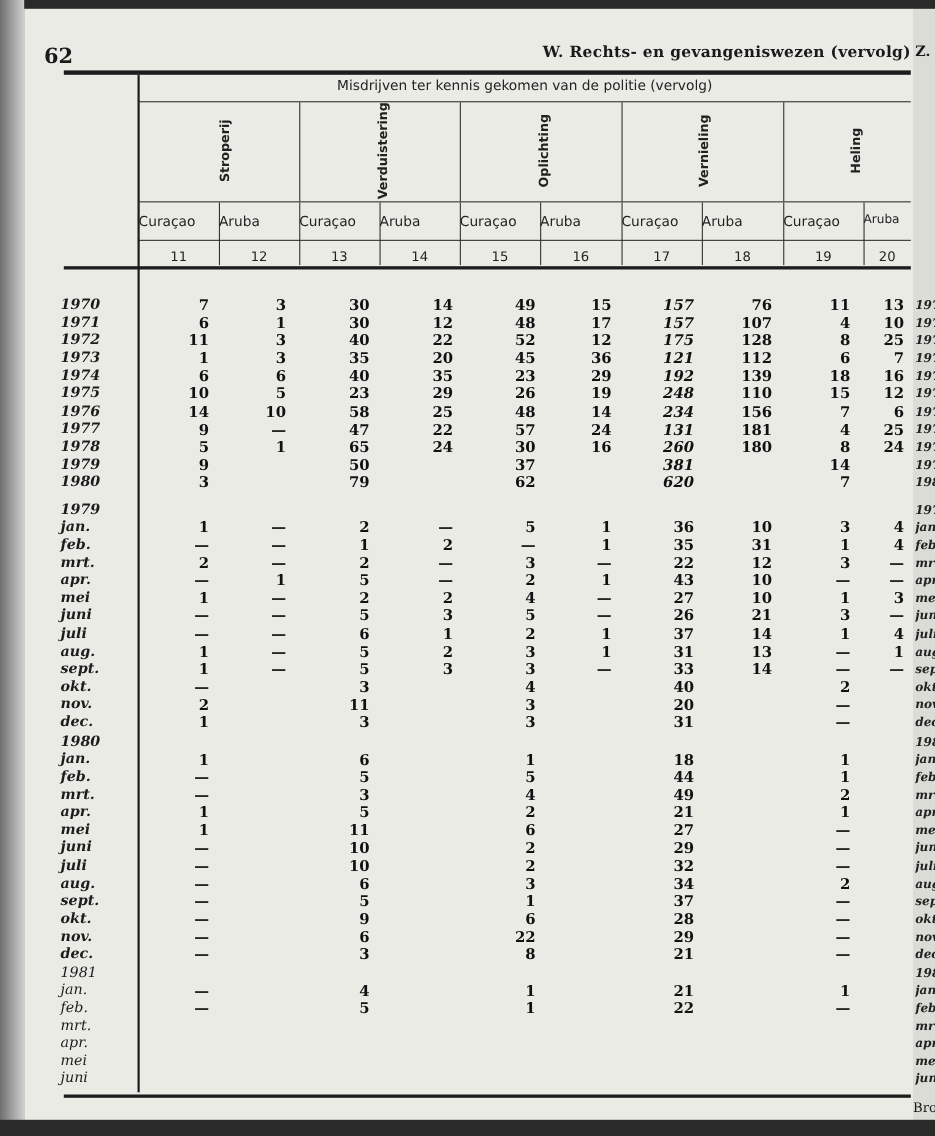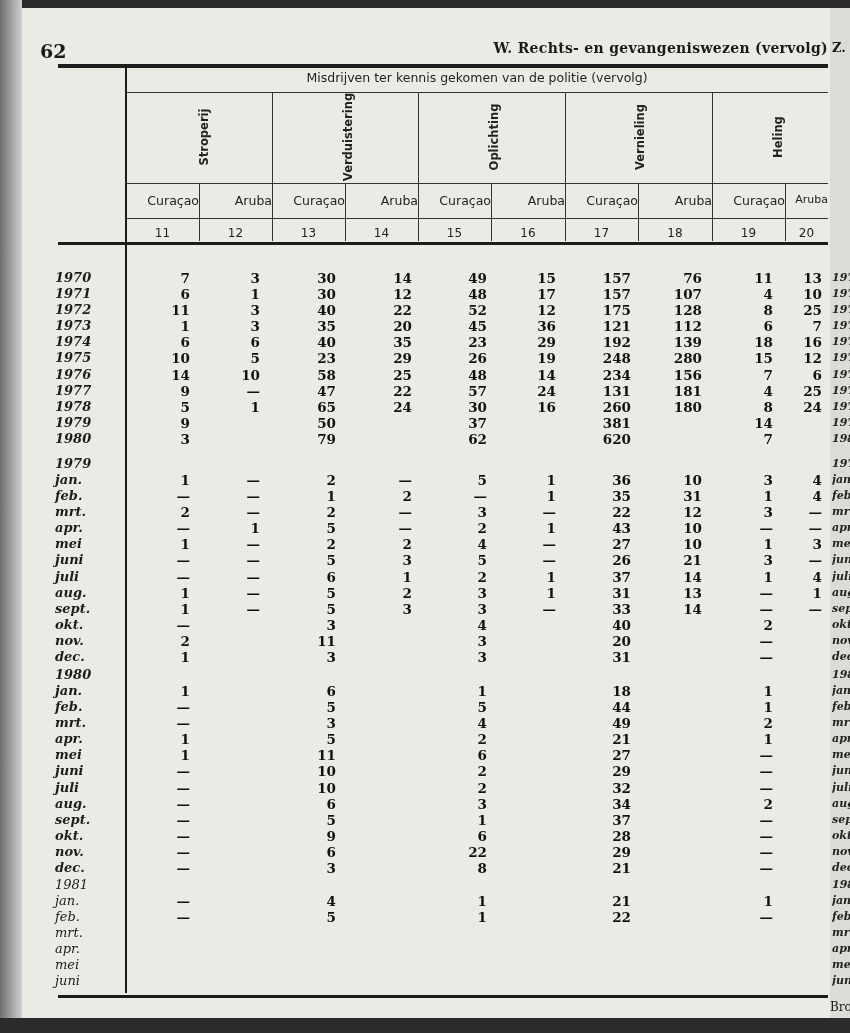--- a/index.html
+++ b/index.html
@@ -29,21 +29,21 @@
   .rule-thin  { position:absolute; height:1px; background:#333; }
   .vline { position:absolute; width:1px; background:#333; }
   .vline.bold { width:2px; background:#1c1c1c; }
 
   .sans { font-family:"DejaVu Sans", sans-serif; }
   .tabtitle { position:absolute; left:126px; width:702px; top:70px; text-align:center; font-size:12.5px; color:#222; }
   .cattitle {
     position:absolute; font-size:11.5px; font-weight:bold; color:#222;
     transform:rotate(-90deg); transform-origin:center center; white-space:nowrap;
   }
-  .subhead { position:absolute; top:193px; font-size:12.5px; color:#222; text-align:right; }
+  .subhead { position:absolute; top:193px; font-size:12.5px; color:#222; text-align:left; }
   .colnum  { position:absolute; top:226px; font-size:12px; color:#222; text-align:center; }
 
   .stub { position:absolute; left:55px; font-size:13px; font-style:italic; font-weight:bold; color:#1c1c1c; line-height:16.1px; }
   .stub div { height:16.1px; }
   .stub.light { font-weight:normal; }
   .col { position:absolute; font-size:13.5px; font-weight:bold; color:#111; text-align:right; line-height:16.1px; }
   .col div { height:16.1px; }
   .bleed { position:absolute; left:0px; font-size:11px; font-style:italic; font-weight:bold; color:#222; line-height:16.1px; }
 </style>
 </head>
@@ -201,40 +201,40 @@
       <div>12</div>
       <div>36</div>
       <div>29</div>
       <div>19</div>
       <div>14</div>
       <div>24</div>
       <div>16</div>
       <div></div>
       <div></div>
     </div>
-    <div class="col" style="top: 270px; left: 571px; width: 60px;">
+    <div class="col" style="top: 270px; left: 571px; width: 60px; font-style: italic;">
       <div>157</div>
       <div>157</div>
       <div>175</div>
       <div>121</div>
       <div>192</div>
       <div>248</div>
       <div>234</div>
       <div>131</div>
       <div>260</div>
       <div>381</div>
       <div>620</div>
     </div>
     <div class="col" style="top: 270px; left: 642px; width: 60px;">
       <div>76</div>
       <div>107</div>
       <div>128</div>
       <div>112</div>
       <div>139</div>
-      <div>280</div>
+      <div>110</div>
       <div>156</div>
       <div>181</div>
       <div>180</div>
       <div></div>
       <div></div>
     </div>
     <div class="col" style="top: 270px; left: 713px; width: 60px;">
       <div>11</div>
       <div>4</div>
       <div>8</div>

